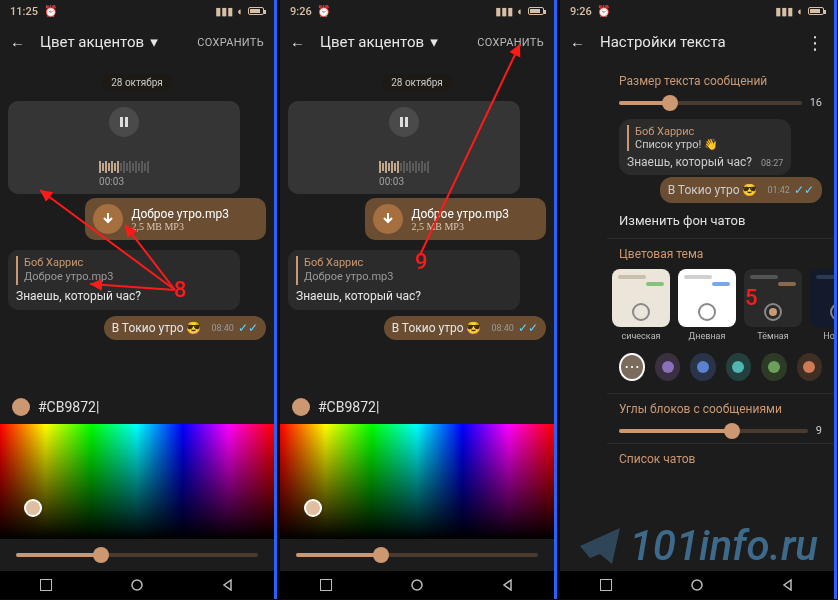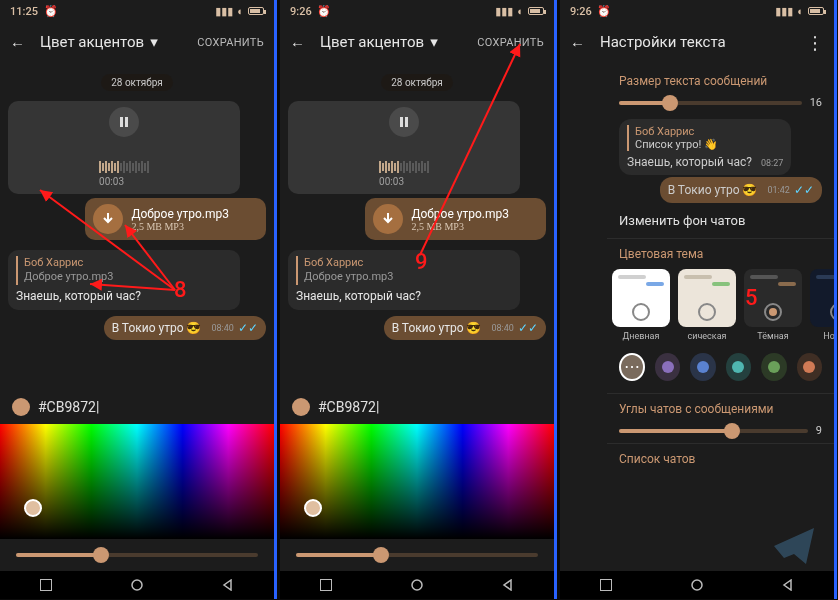--- a/index.html
+++ b/index.html
@@ -539,38 +539,38 @@
       </div>
     </div>
 
     <div class="setting-link">Изменить фон чатов</div>
     <hr>
 
     <div class="section-title">Цветовая тема</div>
 
     <div class="themes">
       <div class="theme">
+        <div class="card" style="background:#ece5da;">
+          <div class="bars">
+              <div style="background:#c8bfae;width:60%;"></div>
+              <div style="background:#87c27c;width:40%;align-self:flex-end;"></div>
+            </div>
+          <div class="radio"></div>
+        </div>
+        <div class="label">сическая</div>
+      </div>
+      <div class="theme">
         <div class="card" style="background:#fff;">
           <div class="bars">
               <div style="background:#d0d0d0;width:60%;"></div>
               <div style="background:#7aa8e6;width:40%;align-self:flex-end;"></div>
             </div>
           <div class="radio"></div>
         </div>
         <div class="label">Дневная</div>
-      </div>
-      <div class="theme">
-        <div class="card" style="background:#ece5da;">
-          <div class="bars">
-              <div style="background:#c8bfae;width:60%;"></div>
-              <div style="background:#87c27c;width:40%;align-self:flex-end;"></div>
-            </div>
-          <div class="radio"></div>
-        </div>
-        <div class="label">сическая</div>
       </div>
       <div class="theme">
         <div class="card" style="background:#2a2a2a;">
           <div class="bars">
               <div style="background:#555;width:60%;"></div>
               <div style="background:#8a6b4d;width:40%;align-self:flex-end;"></div>
             </div>
           <div class="radio checked"></div>
         </div>
         <div class="label">Тёмная</div>
@@ -609,21 +609,21 @@
         </div>
       <div class="accent" style="background:#2c3a26;">
           <div style="width:12px;height:12px;border-radius:50%;background:#6aa05a;"></div>
         </div>
       <div class="accent" style="background:#3f2e24;">
           <div style="width:12px;height:12px;border-radius:50%;background:#d07a55;"></div>
         </div>
     </div>
 
     <hr>
-    <div class="section-title">Углы чатов с сообщениями</div>
+    <div class="section-title">Углы блоков с сообщениями</div>
     <div class="inline-setting">
       <div class="slider-track" style="flex:1;">
         <div class="fill" style="width:60%;"></div>
         <div class="thumb" style="left:60%;"></div>
       </div>
       <span class="num">9</span>
     </div>
 
     <hr>
     <div class="section-title">Список чатов</div>
@@ -637,13 +637,14 @@
     <svg viewBox="0 0 12 12">
         <path d="M9 1 L2 6 L9 11 Z" fill="none" stroke="#bbb" stroke-width="1.5"></path>
       </svg>
   </div>
 </div>
 
 <div class="watermark">
   <svg width="48" height="48" viewBox="0 0 48 48">
     <path d="M4 24 L44 6 L36 42 L24 32 L14 36 Z" fill="rgba(90,170,230,0.55)"></path>
   </svg>
+  <span>101info.ru</span>
 </div>
 
 </body></html>

